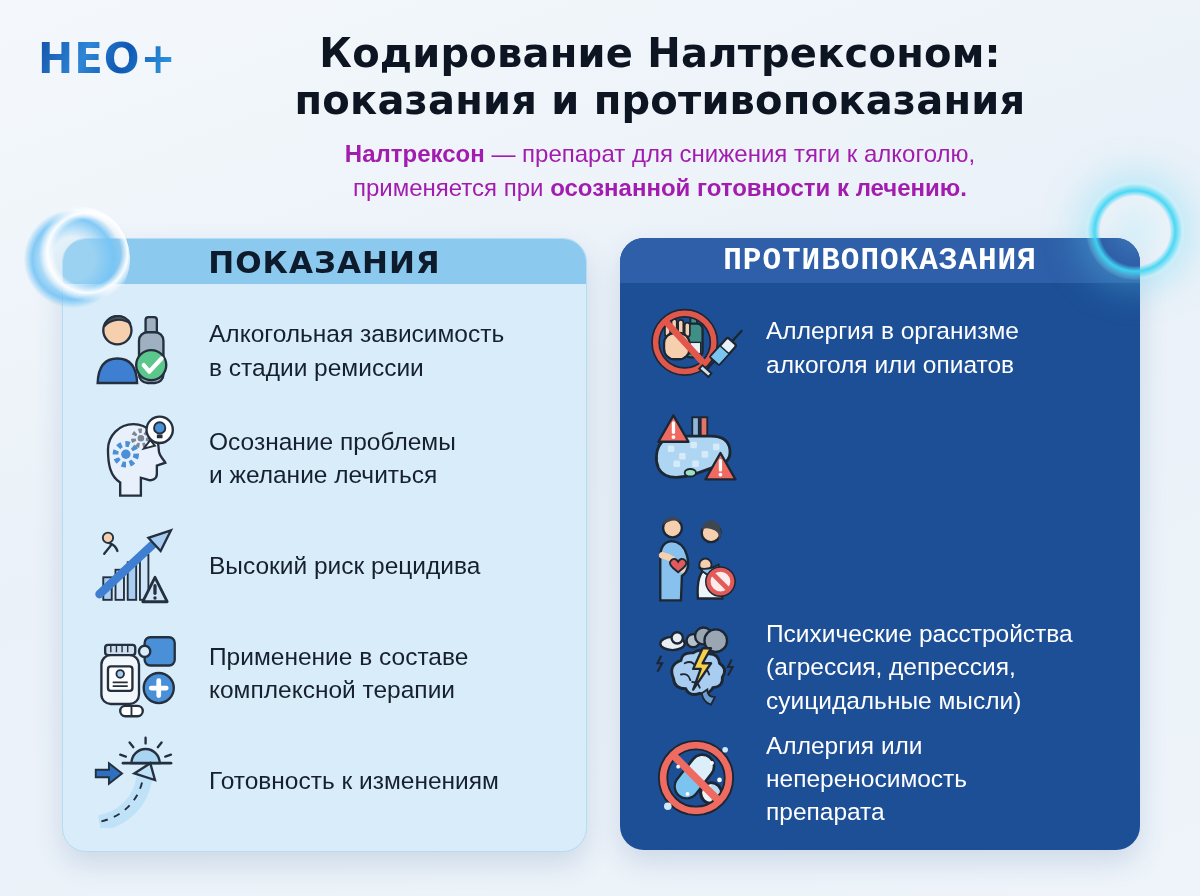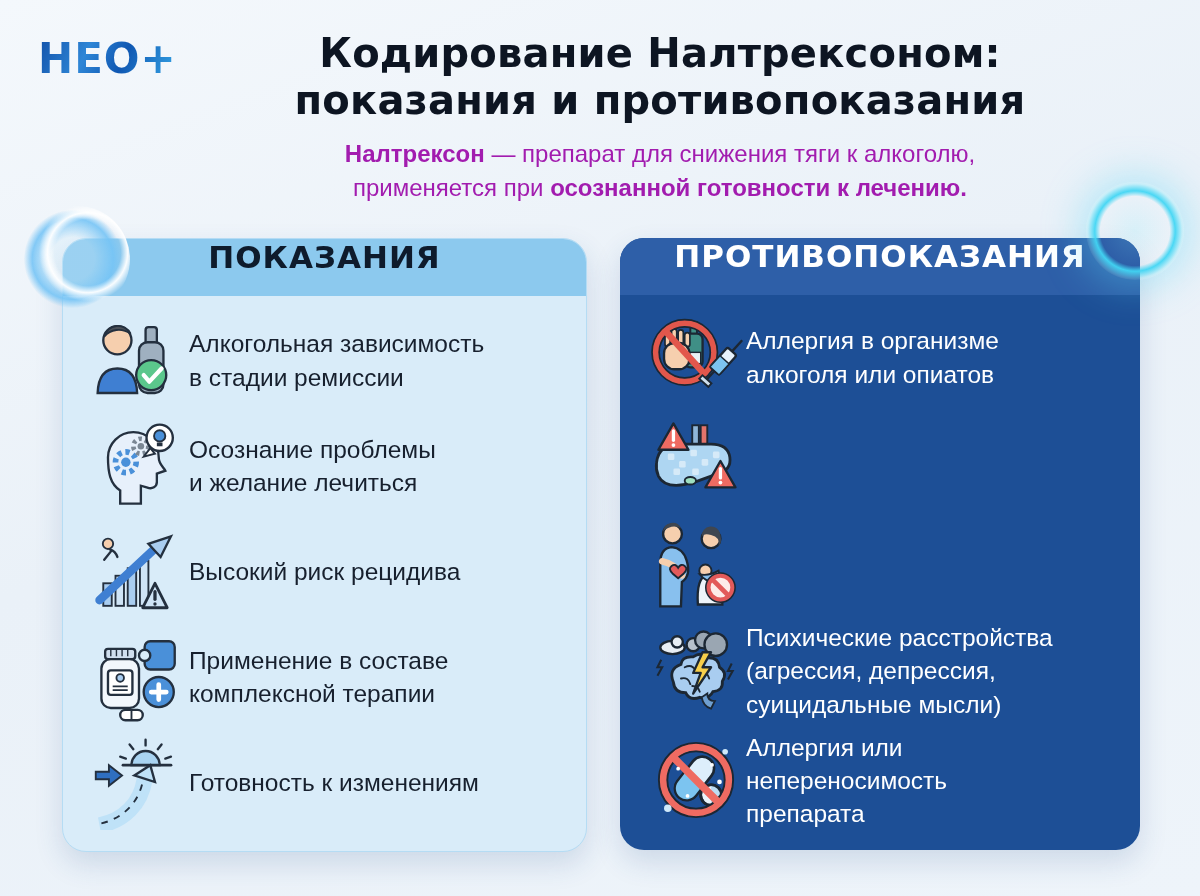--- a/index.html
+++ b/index.html
@@ -34,30 +34,30 @@
 
   
   .card{
     position:absolute;top:238px;height:612px;border-radius:24px;overflow:hidden;
     display:flex;flex-direction:column;
     box-shadow:0 12px 28px rgba(40,80,140,.16);
   }
   .card.light{left:62px;width:523px;background:#d9ecf9;border:1.5px solid #b5dcf4;}
   .card.dark{left:620px;width:520px;background:#1d4f96;}
   .card-header{
-    height:57px;flex:0 0 auto;display:flex;align-items:flex-start;justify-content:center;
+    height:45px;flex:0 0 auto;display:flex;align-items:center;justify-content:center;
     font-family:"DejaVu Sans", sans-serif;font-weight:700;font-size:31px;letter-spacing:1px;
   }
   .card.light .card-header{background:#8cc9ee;color:#0e1b2c;}
-  .card.dark  .card-header{background:#2e5fa8;color:#ffffff;}
+  .card.dark  .card-header{background:#2e5fa8;color:#ffffff;font-family:Liberation Mono, monospace;}
   .card-body{
     flex:1;display:flex;flex-direction:column;justify-content:space-evenly;
     padding:6px 20px 10px 26px;
   }
-  .row{display:flex;align-items:center;}
+  .row{display:flex;align-items:center;gap:20px;}
   .icon{width:100px;height:94px;flex:0 0 auto;display:flex;align-items:center;justify-content:center;}
   .icon svg{width:100%;height:100%;}
   .row-text{
     font-size:24.5px;line-height:1.36;white-space:pre-line;color:#17202e;
   }
   .card.dark .row-text{color:#ffffff;}
 
   
   .bubble-left{
     position:absolute;left:24px;top:206px;width:106px;height:106px;border-radius:50%;z-index:6;

